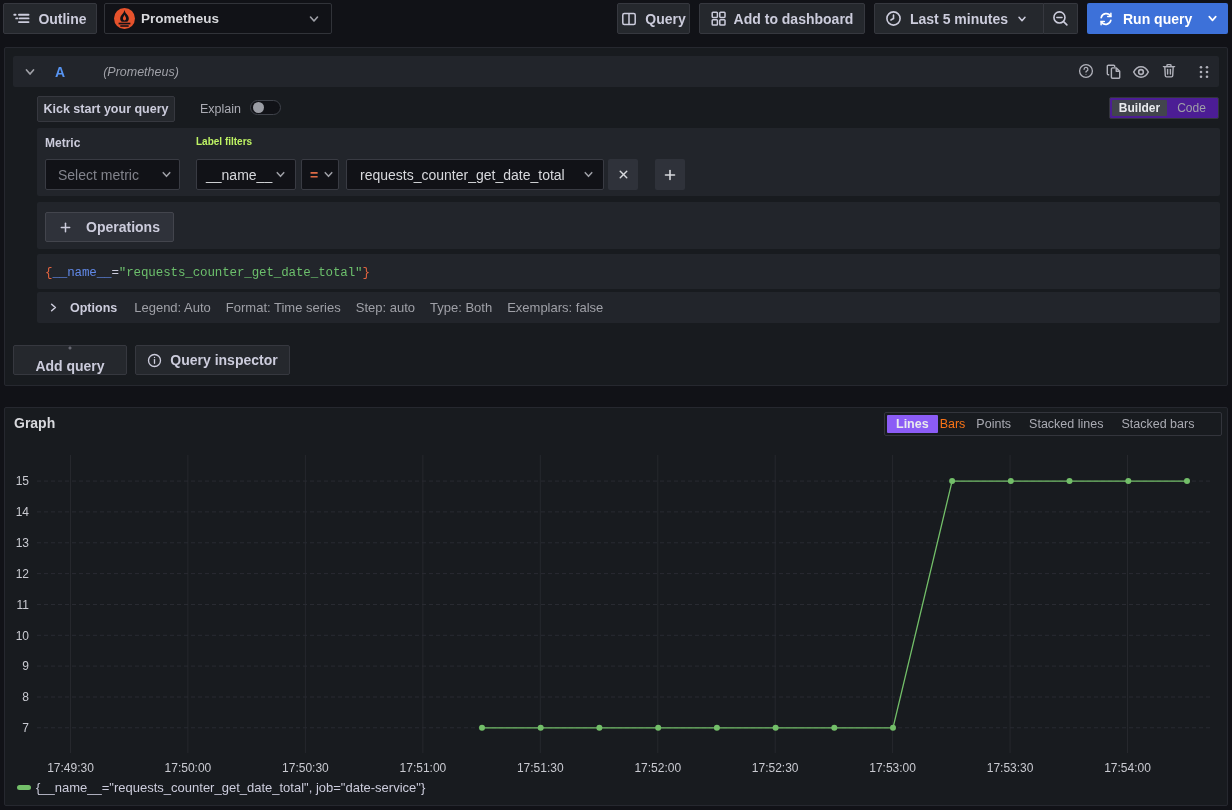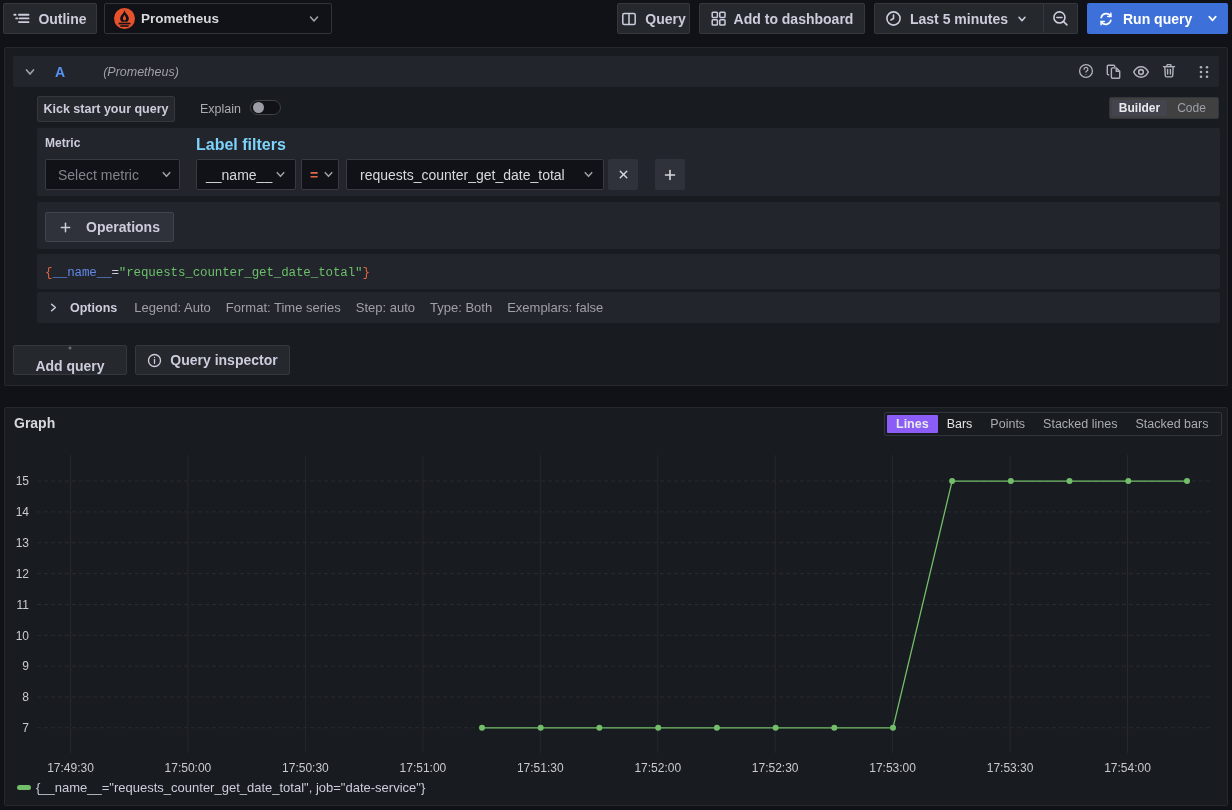--- a/index.html
+++ b/index.html
@@ -136,28 +136,28 @@
       <circle cx="10" cy="11.8" r="1.3"></circle>
   </svg>
 </div>
 
 <div class="btn" style="left:37px;top:96px;width:138px;height:26px;font-size:12.5px;">Kick start your query</div>
 <span class="abs" style="left:200px;top:96px;height:26px;display:flex;align-items:center;color:#abacb4;font-size:12.5px;">Explain</span>
 <div class="abs" style="left:250px;top:100px;width:31px;height:15px;background:#111217;border:1px solid #3f424a;border-radius:8px;">
   <div class="abs" style="left:1.5px;top:1px;width:11px;height:11px;border-radius:50%;background:#9b9da5;"></div>
 </div>
 
-<div class="abs" style="left:1109px;top:97px;width:110px;height:22px;border:1px solid #33353c;border-radius:2px;display:flex;background:#404040;padding:2px;">
+<div class="abs" style="left:1109px;top:97px;width:110px;height:22px;border:1px solid #33353c;border-radius:2px;display:flex;background:#4c1d95;padding:2px;">
   <div style="flex:0 0 55px;background:#42454d;border-radius:1px;display:flex;align-items:center;justify-content:center;color:#e9eaee;font-size:12px;font-weight:700;">Builder</div>
   <div style="flex:1;display:flex;align-items:center;justify-content:center;color:#9fa0a7;font-size:12px;">Code</div>
 </div>
 
 <div class="abs" style="left:37px;top:128px;width:1183px;height:68px;background:#22252b;border-radius:2px;"></div>
 <span class="abs" style="left:45px;top:136px;color:#ccccdc;font-size:12px;font-weight:700;">Metric</span>
-<span class="abs" style="left:196px;top:136px;color:#7dd3fc;font-size:16px;font-weight:700;">Label filters</span>
+<span class="abs" style="left:196px;top:136px;color:#bef264;font-size:10px;font-weight:700;">Label filters</span>
 <div class="abs" style="left:45px;top:159px;width:135px;height:31px;background:#111217;border:1px solid #393b43;border-radius:2px;display:flex;align-items:center;">
   <span style="margin-left:12px;color:#82838c;font-size:14px;">Select metric</span>
   <svg width="13" height="13" viewBox="0 0 14 14" fill="none" stroke="#9fa0a7" stroke-width="1.6" stroke-linecap="round" stroke-linejoin="round" style="position:absolute;right:6px;">
     <polyline points="3.5,5 7,9 10.5,5"></polyline>
   </svg>
 </div>
 <div class="abs" style="left:196px;top:159px;width:100px;height:31px;background:#111217;border:1px solid #393b43;border-radius:2px;display:flex;align-items:center;">
   <span style="margin-left:9px;color:#d8d9dd;font-size:14px;">__name__</span>
   <svg width="13" height="13" viewBox="0 0 14 14" fill="none" stroke="#9fa0a7" stroke-width="1.6" stroke-linecap="round" stroke-linejoin="round" style="position:absolute;right:8px;">
     <polyline points="3.5,5 7,9 10.5,5"></polyline>
@@ -228,21 +228,21 @@
     <circle cx="8" cy="4.8" r="0.7" fill="#ccccdc" stroke="none"></circle>
   </svg>
   <span>Query inspector</span>
 </div>
 
 <div class="abs" id="gpanel" style="left:4px;top:407px;width:1224px;height:399px;background:#181b1f;border:1px solid #26282f;border-radius:2px;"></div>
 <span class="abs" style="left:14px;top:415px;color:#d8d9dd;font-size:14px;font-weight:700;">Graph</span>
 
 <div class="abs" style="left:884px;top:412px;width:338px;height:24px;border:1px solid #33353c;border-radius:2px;display:flex;background:#181b1f;font-size:12.5px;white-space:nowrap;padding:2px;">
   <div style="border-radius:1px;display:flex;align-items:center;justify-content:center;padding:0 9px;color:#e9eaee;font-weight:700;background:#8b5cf6;">Lines</div>
-  <div style="display:flex;align-items:center;justify-content:center;padding:0 9px;color:#e5e5e5;">Bars</div>
+  <div style="display:flex;align-items:center;justify-content:center;padding:0 2px;color:#f97316;">Bars</div>
   <div style="display:flex;align-items:center;justify-content:center;padding:0 9px;color:#aaabb3;">Points</div>
   <div style="display:flex;align-items:center;justify-content:center;padding:0 9px;color:#aaabb3;">Stacked lines</div>
   <div style="display:flex;align-items:center;justify-content:center;padding:0 9px;color:#aaabb3;">Stacked bars</div>
 </div>
 
 <svg class="abs" id="chart" style="left:0;top:0;" width="1232" height="810" viewBox="0 0 1232 810">
   <g stroke="#26282d" stroke-width="1">
       <line x1="70.5" y1="455" x2="70.5" y2="753"></line>
       <line x1="187.9" y1="455" x2="187.9" y2="753"></line>
       <line x1="305.4" y1="455" x2="305.4" y2="753"></line>

